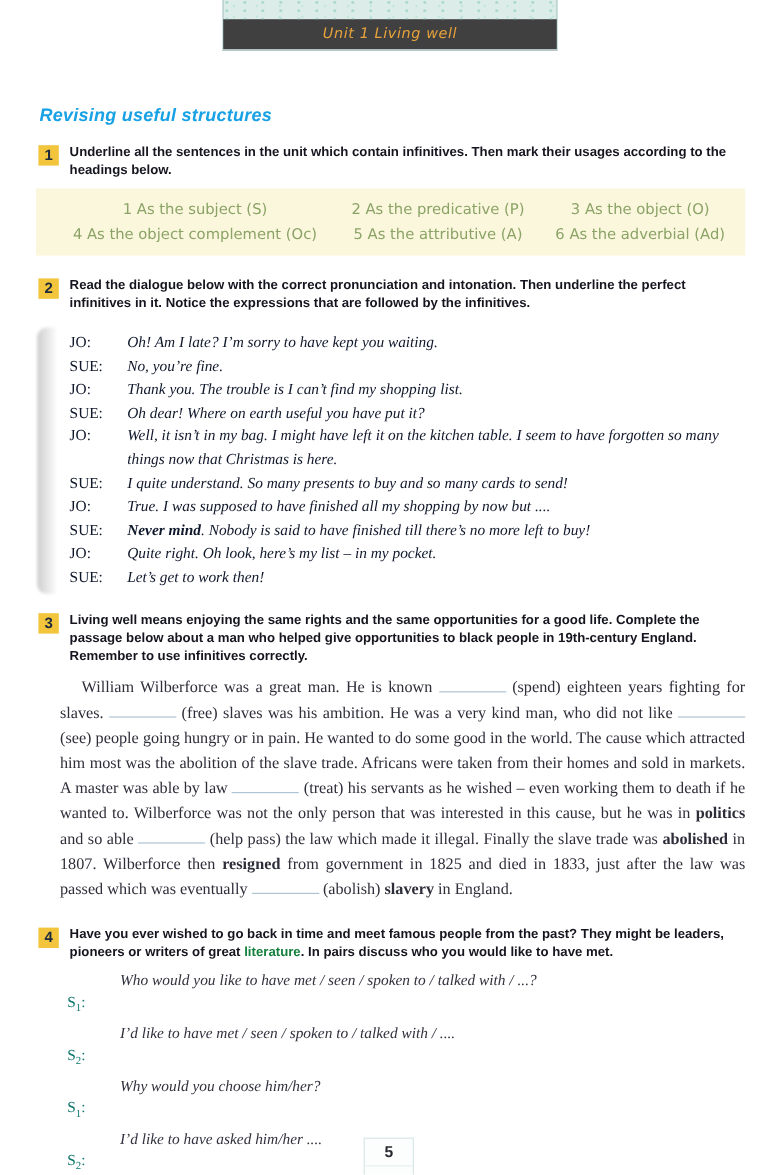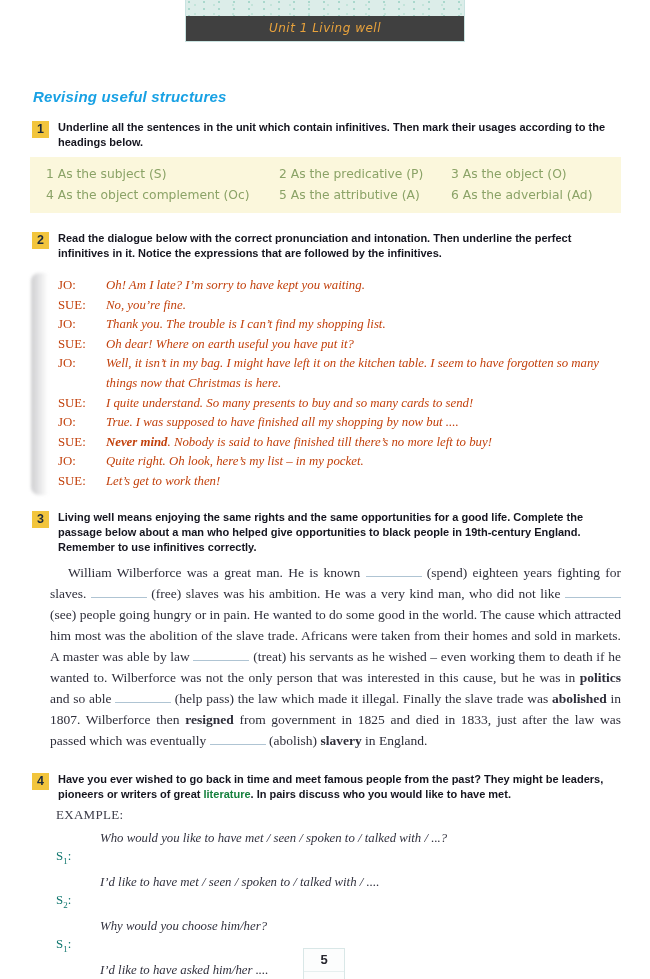--- a/index.html
+++ b/index.html
@@ -26,26 +26,26 @@
   
   .exercise{display:flex;gap:9px;margin:15px 30px 0 32px;}
   .badge{flex:0 0 auto;width:17px;height:17px;margin-top:1px;background:#F2C53D;
          color:#1C2A3C;font-size:12.5px;font-weight:bold;text-align:center;line-height:17px;}
   .instruction{font-weight:bold;font-size:11px;line-height:15px;color:#15151F;}
   .term-blue{color:#15803d;}
 
   
   .usage-box{margin:7px 29px 0 30px;background:#FBF7DC;padding:10px 5px 11px 16px;
              display:grid;grid-template-columns:233px 172px 1fr;row-gap:7px;
-             font-family:"DejaVu Sans",sans-serif;font-size:12.3px;color:#8BA367;}
+             font-family:"DejaVu Sans",sans-serif;font-size:12.3px;color:#8BA367;text-align:center;}
 
   
   .dialogue{position:relative;margin:10px 28px 0 36px;padding:5px 0 5px 0;
             display:grid;grid-template-columns:70px 1fr;
-            font-family:"Liberation Serif",serif;font-size:12.8px;line-height:19.6px;color:#c2410c;}
+            font-family:"Liberation Serif",serif;font-size:12.8px;line-height:19.6px;color:#0f172a;}
   .dialogue::before{content:"";position:absolute;left:-5px;top:2px;width:17px;height:calc(100% - 4px);
             background:linear-gradient(90deg,rgba(125,125,130,0.38),rgba(255,255,255,0));
             filter:blur(1.5px);border-radius:8px 0 0 8px;}
   .speaker{padding-left:22px;font-style:normal;}
   .line{font-style:italic;}
   .line .bold{font-weight:bold;}
 
   
   .passage{margin:7px 29px 0 50px;font-family:"Liberation Serif",serif;
            font-size:13.5px;line-height:21px;color:#2E2E3A;text-align:justify;text-indent:18px;}
@@ -130,21 +130,20 @@
       <div class="instruction">Living well means enjoying the same rights and the same opportunities for a good life. Complete the passage below about a man who helped give opportunities to black people in 19th-century England. Remember to use infinitives correctly.</div>
     </div>
 
     <div class="passage"><span>William Wilberforce was a great man. He is known </span><span class="blank"></span><span> (spend) eighteen years fighting for slaves. </span><span class="blank"></span><span> (free) slaves was his ambition. He was a very kind man, who did not like </span><span class="blank"></span><span> (see) people going hungry or in pain. He wanted to do some good in the world. The cause which attracted him most was the abolition of the slave trade. Africans were taken from their homes and sold in markets. A master was able by law </span><span class="blank"></span><span> (treat) his servants as he wished – even working them to death if he wanted to. Wilberforce was not the only person that was interested in this cause, but he was in </span><span class="bold">politics</span><span> and so able </span><span class="blank"></span><span> (help pass) the law which made it illegal. Finally the slave trade was </span><span class="bold">abolished</span><span> in 1807. Wilberforce then </span><span class="bold">resigned</span><span> from government in 1825 and died in 1833, just after the law was passed which was eventually </span><span class="blank"></span><span> (abolish) </span><span class="bold">slavery</span><span> in England.</span></div>
 
     <div class="exercise" style="margin-top:21px;">
       <div class="badge">4</div>
       <div class="instruction"><span>Have you ever wished to go back in time and meet famous people from the past? They might be leaders, pioneers or writers of great </span><span class="term-blue">literature</span><span>. In pairs discuss who you would like to have met.</span></div>
     </div>
 
-    <div class="example-label">EXAMPLE:</div>
     <div class="example-lines">
         <div class="s-label">S<sub>1</sub>:</div>
         <div class="s-text">Who would you like to have met / seen / spoken to / talked with / ...?</div>
         <div class="s-label">S<sub>2</sub>:</div>
         <div class="s-text">I’d like to have met / seen / spoken to / talked with / ....</div>
         <div class="s-label">S<sub>1</sub>:</div>
         <div class="s-text">Why would you choose him/her?</div>
         <div class="s-label">S<sub>2</sub>:</div>
         <div class="s-text">I’d like to have asked him/her ....</div>
       </div>

